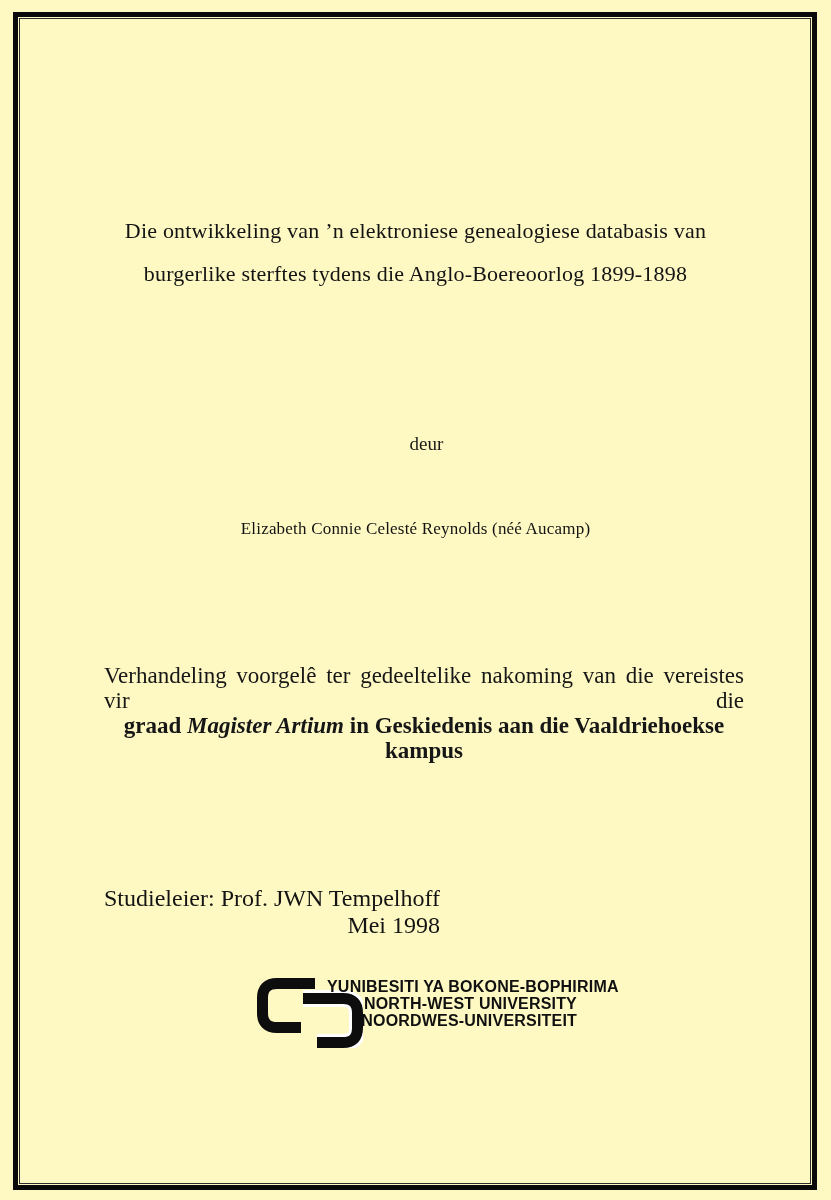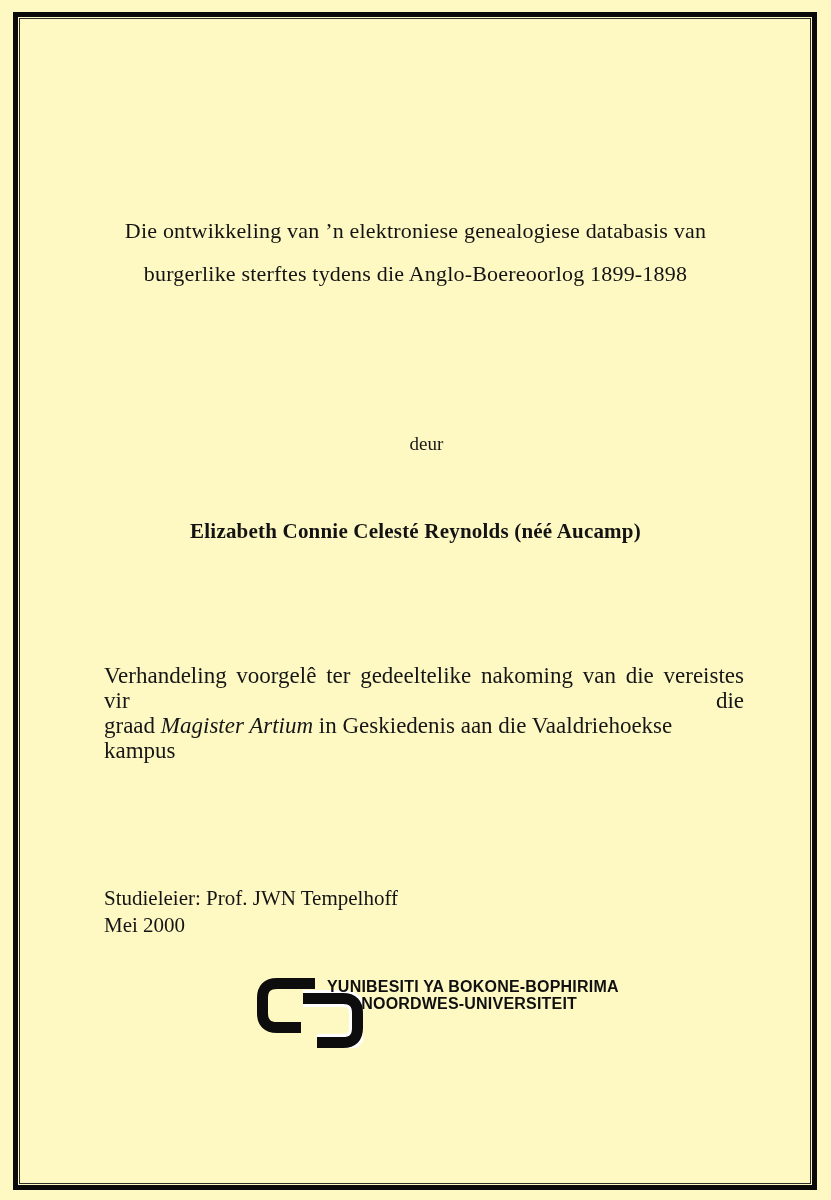--- a/index.html
+++ b/index.html
@@ -42,48 +42,48 @@
     left: 0; right: 0; top: 433px;
     text-align: center;
     font-size: 19px;
     color: #1a1a1a;
     padding-left: 22px;
   }
   .author {
     position: absolute;
     left: 0; right: 0; top: 519px;
     text-align: center;
-    font-size: 21px;
+    font-size: 17px;
     letter-spacing: 0.2px;
     color: #131313;
-    font-weight: bold;
   }
   .statement {
     position: absolute;
     left: 104px; top: 663px;
     width: 640px;
     font-size: 23px;
     line-height: 25px;
     color: #161616;
   }
   .statement .justified-line {
     text-align: justify;
     text-align-last: justify;
     overflow: hidden;
     white-space: normal;
   }
-  .statement .plain-line { text-align: left; }
+  .statement .plain-line { text-align: center; font-weight: bold; }
   .statement i { font-style: italic; }
 
   .supervisor-block {
     position: absolute;
     left: 104px; top: 885px;
-    font-size: 21px;
+    font-size: 24px;
     line-height: 27px;
     color: #141414;
+    text-align: right;
   }
 
   .logo {
     position: absolute;
     left: 257px; top: 972px;
     width: 330px; height: 82px;
   }
   .logo-mark {
     position: absolute;
     left: 0; top: 6px;
@@ -121,30 +121,31 @@
 
   <div class="author">Elizabeth Connie Celesté Reynolds (néé Aucamp)</div>
 
   <div class="statement">
     <div class="justified-line">Verhandeling voorgelê ter gedeeltelike nakoming van die vereistes vir die</div>
     <div class="plain-line"><span>graad </span><i>Magister Artium</i><span> in Geskiedenis aan die Vaaldriehoekse kampus</span></div>
   </div>
 
   <div class="supervisor-block">
     <div>Studieleier: Prof. JWN Tempelhoff</div>
-    <div>Mei 2000</div>
+    <div>Mei 1998</div>
   </div>
 
   <div class="logo">
     <svg class="logo-mark" viewBox="0 0 106 70" xmlns="http://www.w3.org/2000/svg" aria-hidden="true">
 
       <path d="M 58 5.5 L 20 5.5 Q 5.5 5.5 5.5 20 L 5.5 35 Q 5.5 49.5 20 49.5 L 44 49.5" fill="none" stroke="#0d0d0d" stroke-width="11" stroke-linecap="butt"></path>
 
       <path d="M 46 20.5 L 86 20.5 Q 100.5 20.5 100.5 35 L 100.5 50 Q 100.5 64.5 86 64.5 L 60 64.5" fill="none" stroke="#ffffff" stroke-width="17" stroke-linecap="butt"></path>
       <path d="M 46 20.5 L 86 20.5 Q 100.5 20.5 100.5 35 L 100.5 50 Q 100.5 64.5 86 64.5 L 60 64.5" fill="none" stroke="#0d0d0d" stroke-width="11" stroke-linecap="butt"></path>
     </svg>
     <div class="logo-text">
       <div>YUNIBESITI YA BOKONE-BOPHIRIMA</div>
+      <div>NORTH-WEST UNIVERSITY</div>
       <div>NOORDWES-UNIVERSITEIT</div>
     </div>
   </div>
 
 </div>
 
 </body></html>

